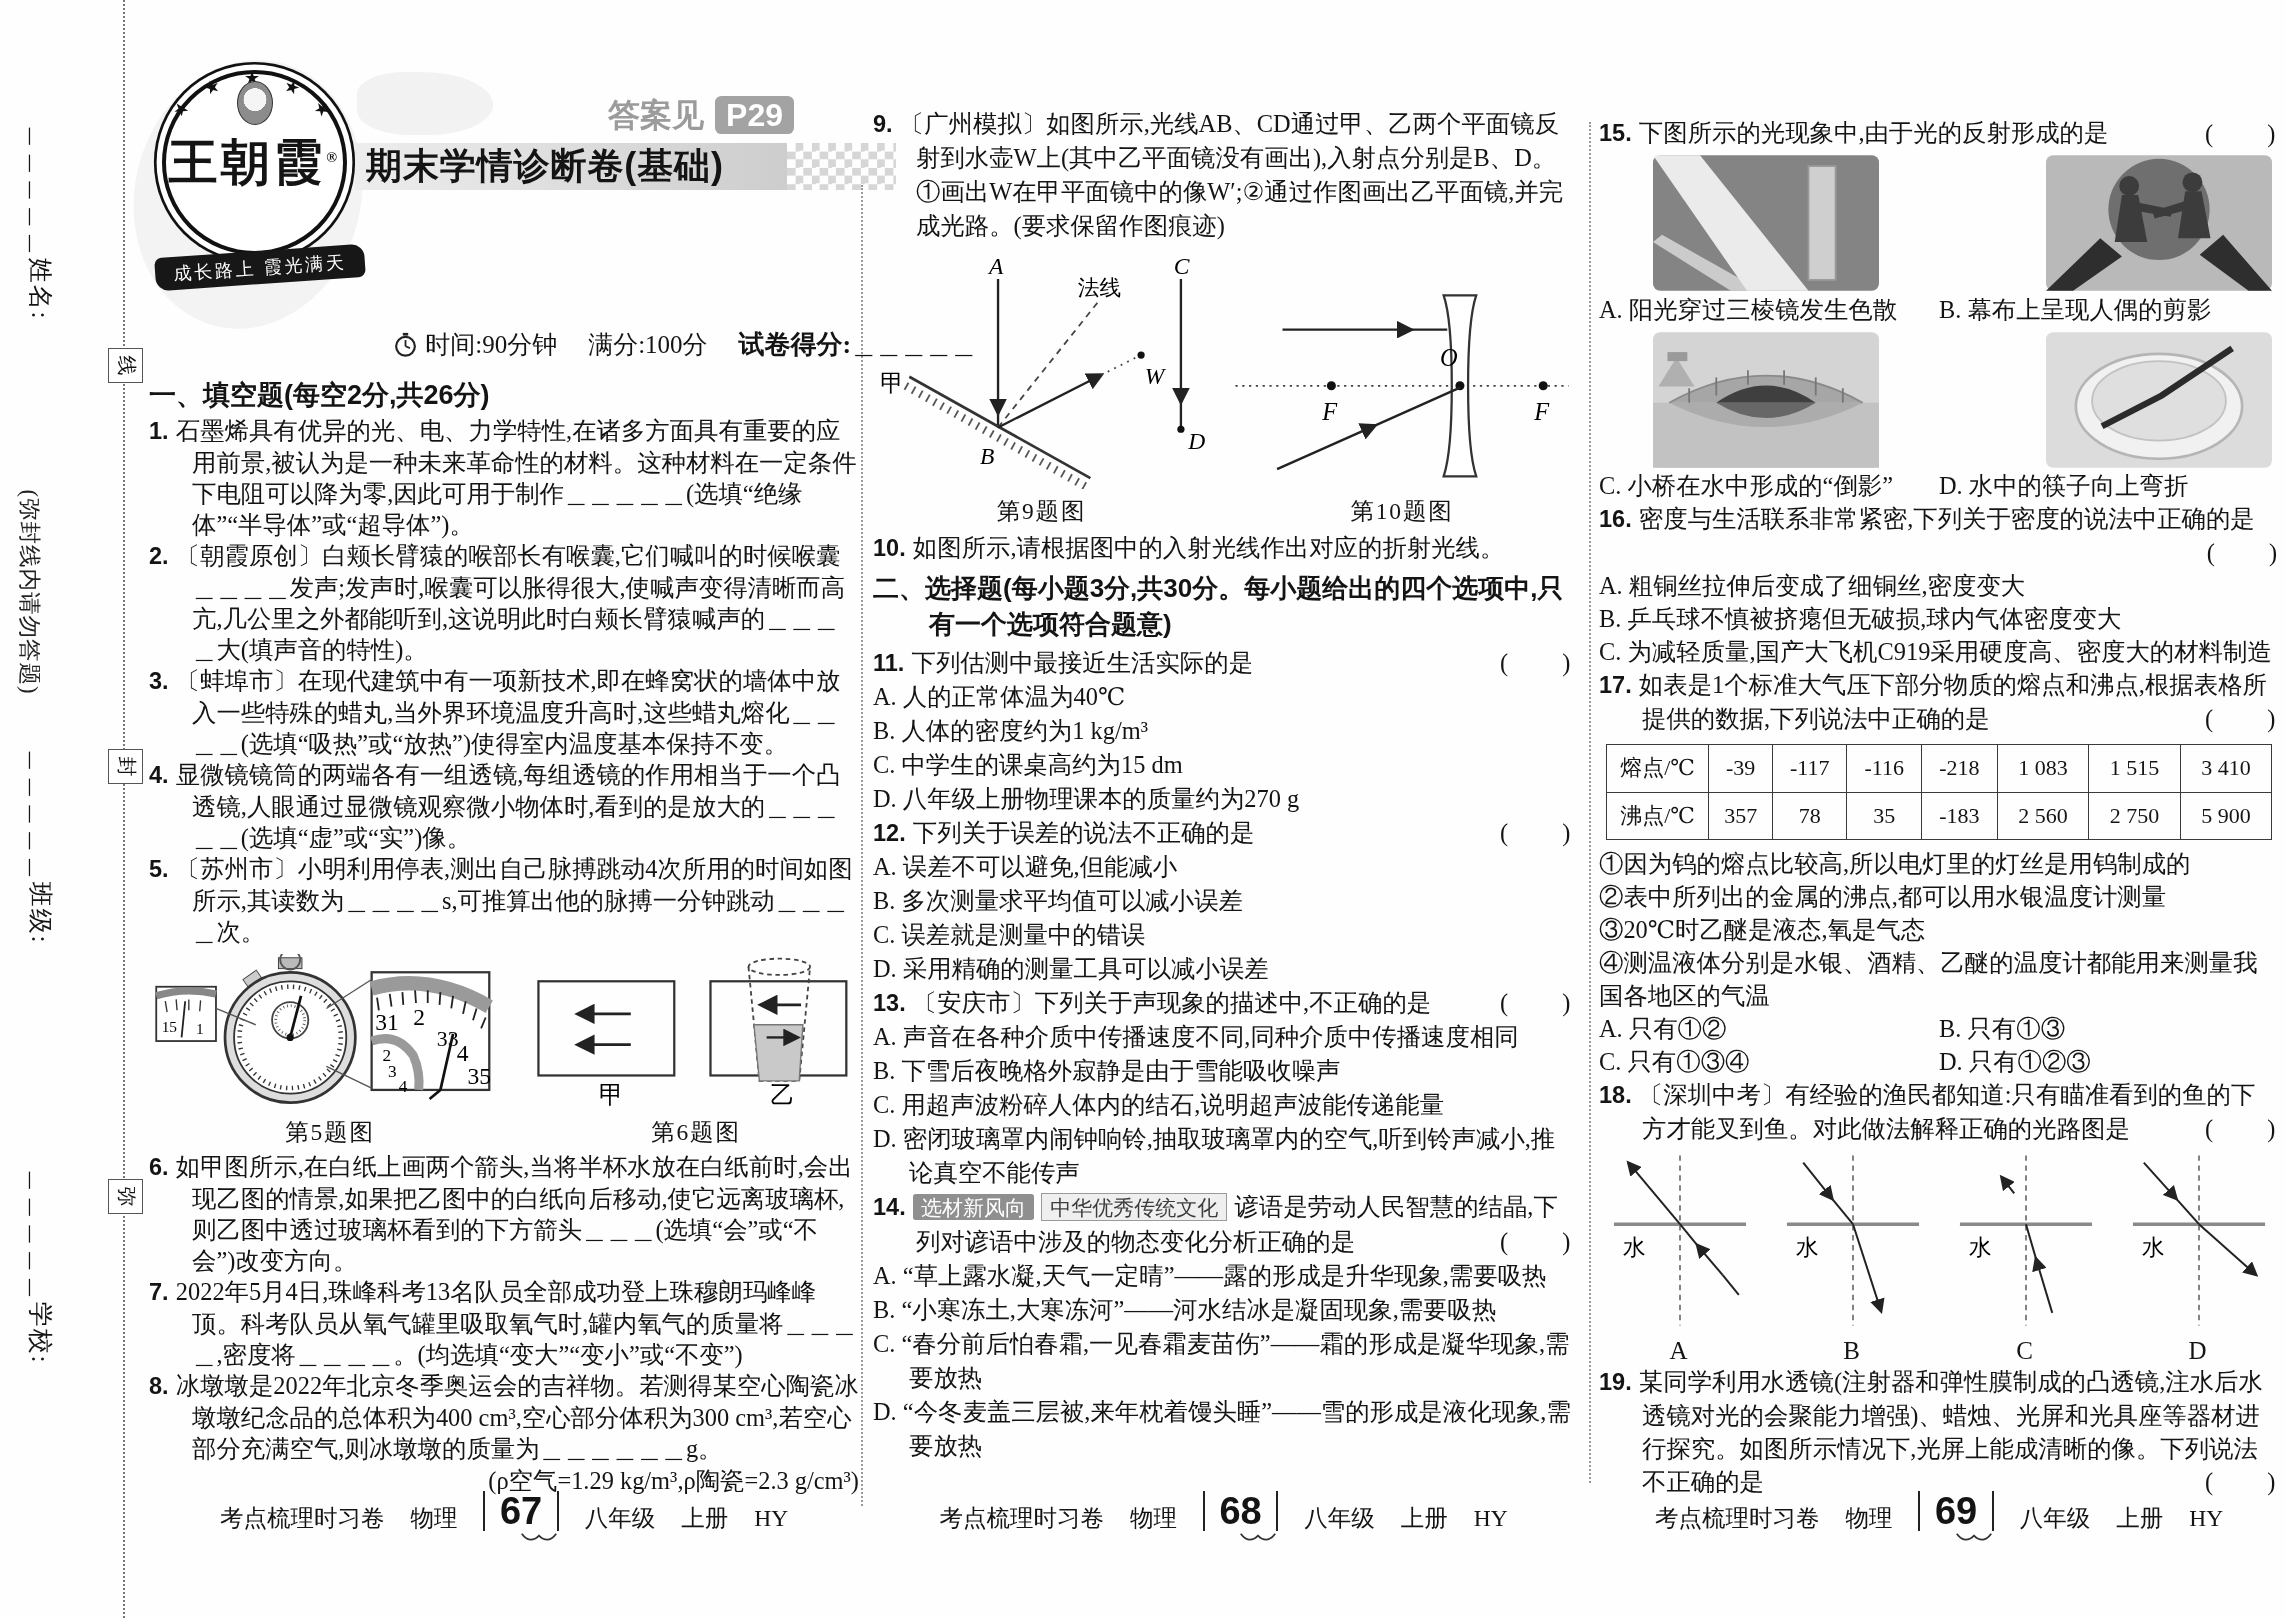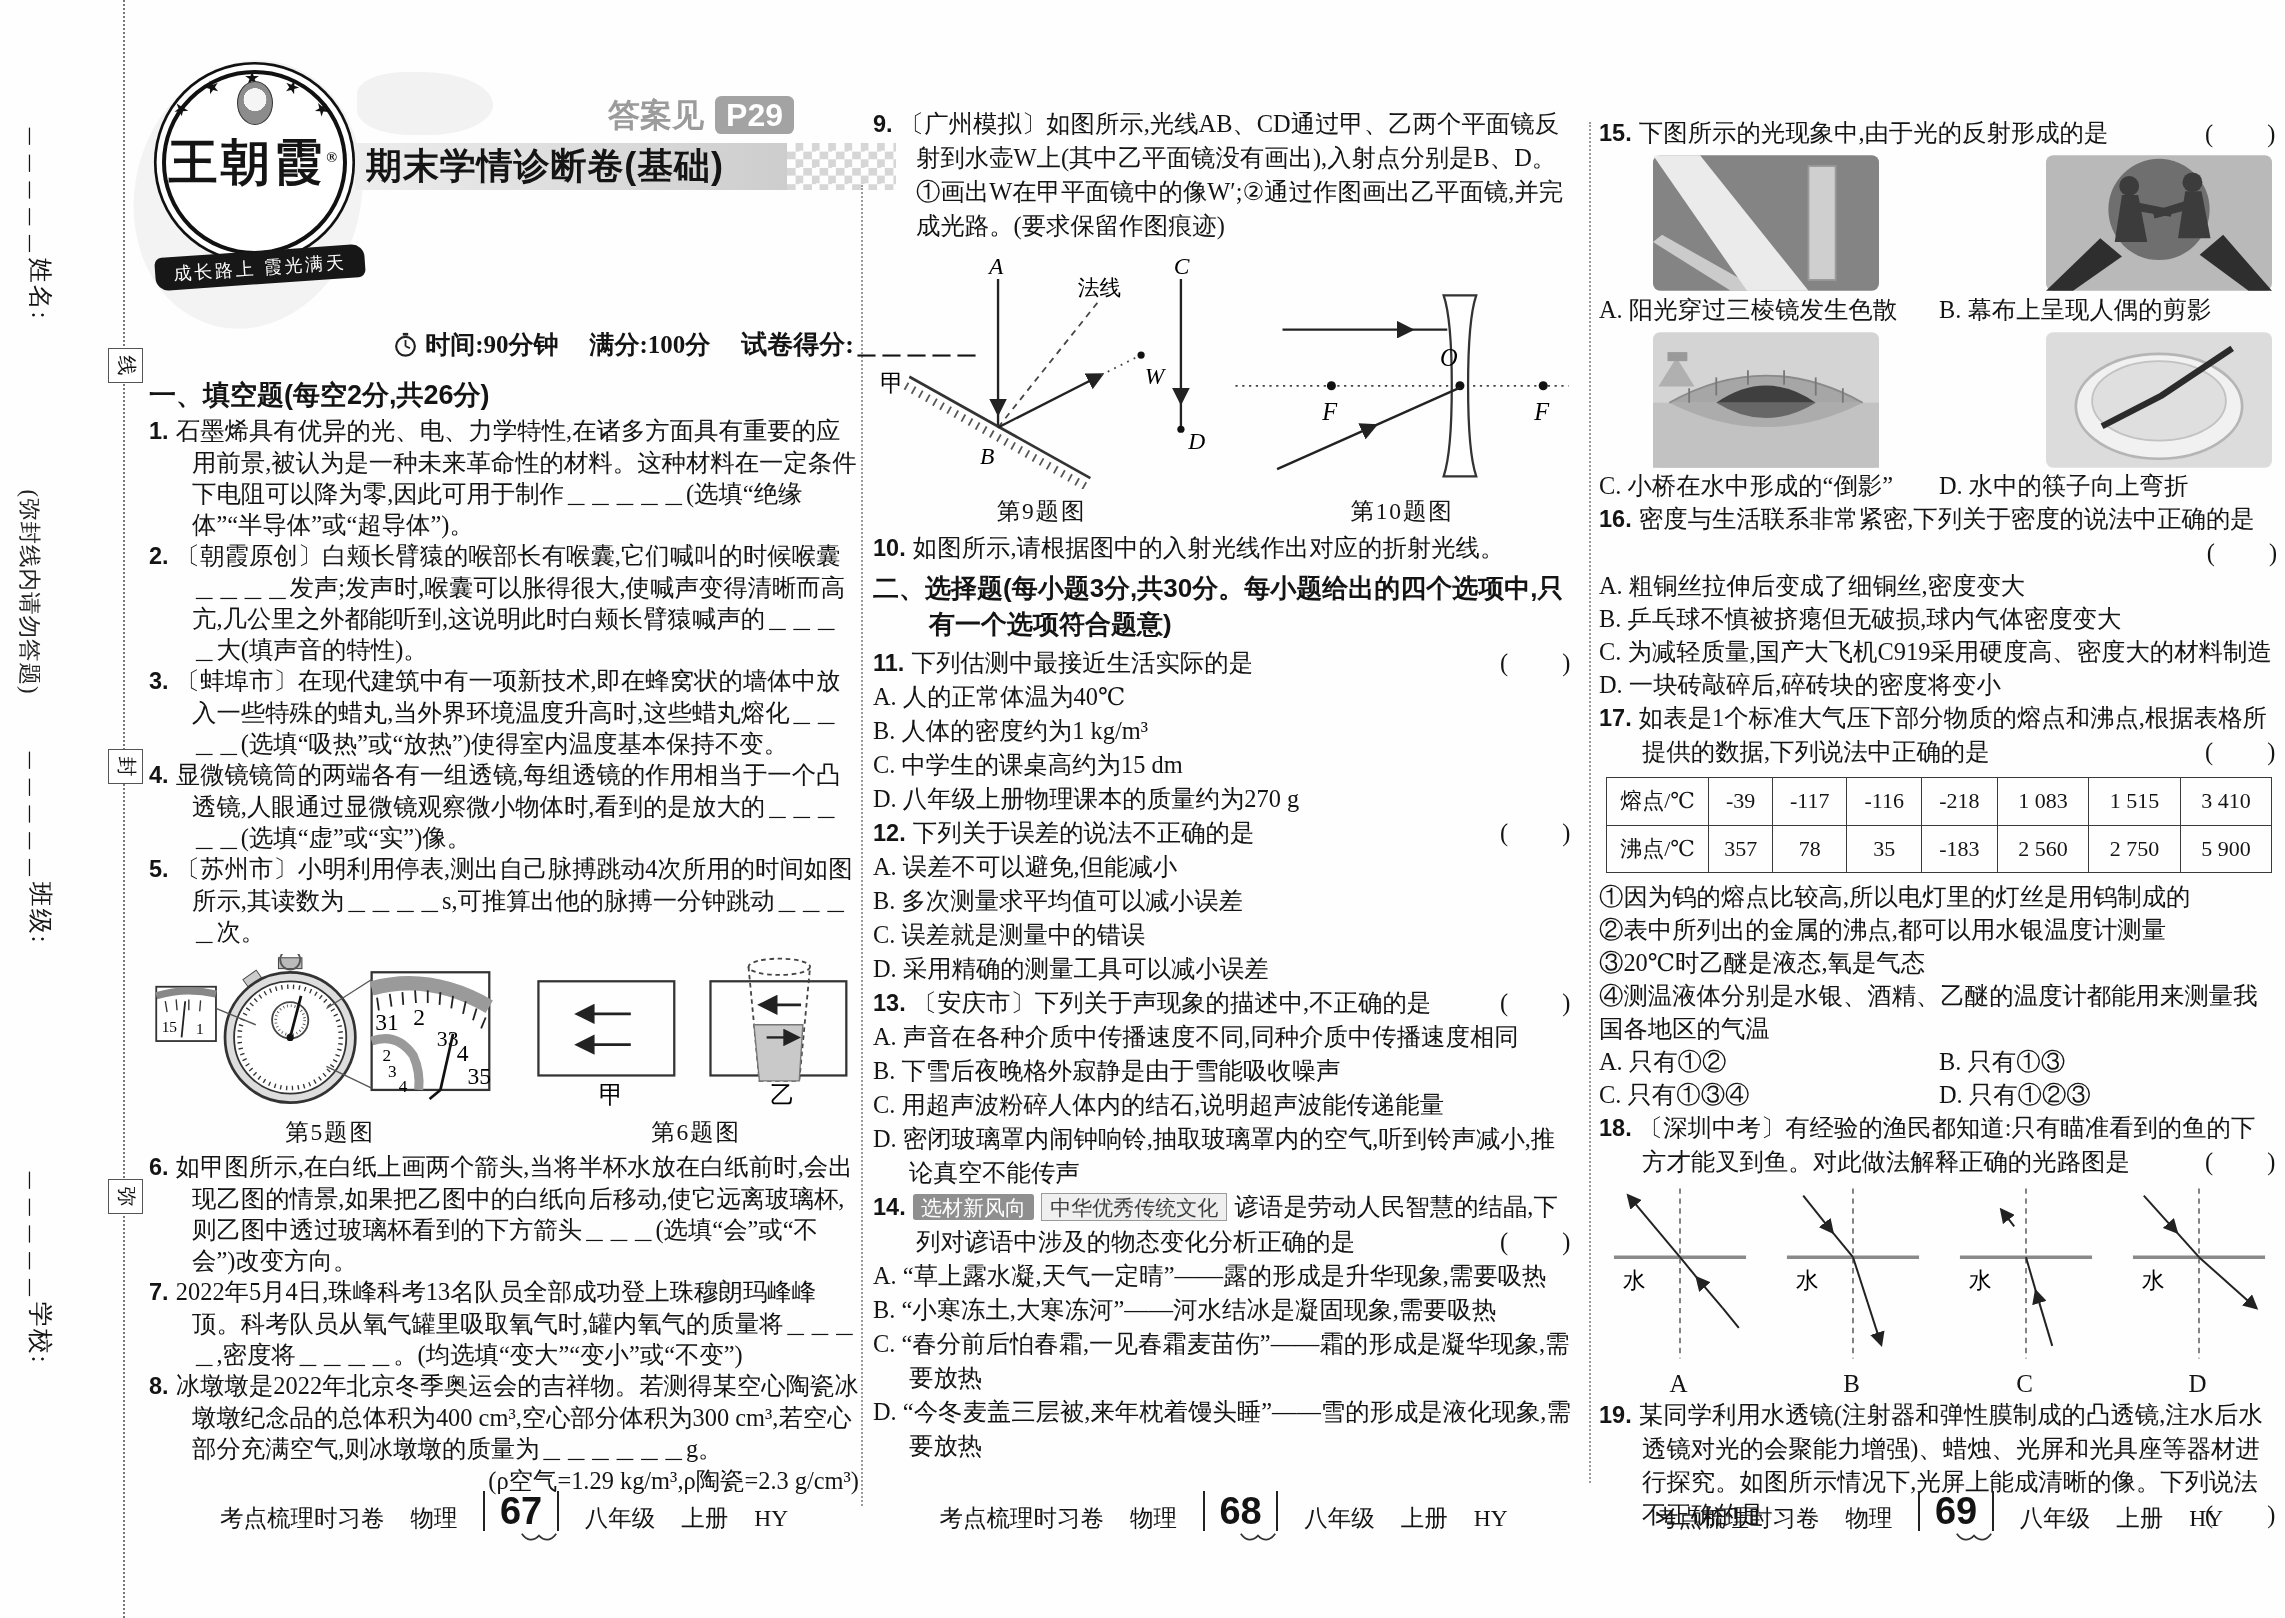--- a/index.html
+++ b/index.html
@@ -51,21 +51,21 @@
   .answer-ref{position:absolute;right:65px;top:40px;font-family:"Liberation Sans",sans-serif;
     font-weight:bold;font-size:32px;color:#9b9b9b;}
   .pbox{background:#a3a3a3;color:#fff;border-radius:6.3px;padding:0.9px 11px;margin-left:11px;}
   .title-band{position:absolute;left:206px;top:89px;width:432px;height:47px;
     background:linear-gradient(90deg,#ededed,#cdcdcd);display:flex;align-items:center;}
   .title-text{font-family:"Liberation Sans",sans-serif;font-weight:bold;font-size:36px;
     letter-spacing:0.9px;padding-left:11px;white-space:nowrap;}
   .checker{position:absolute;left:432px;top:0;width:109px;height:47px;opacity:.75;
     background-image:conic-gradient(#c9c9c9 90deg,transparent 90deg 180deg,#c9c9c9 180deg 270deg,transparent 270deg);
     background-size:16.3px 16.3px;}
-  .meta{margin:9px 0 0 244px;font-size:25px;white-space:nowrap;font-weight:bold;}
+  .meta{margin:9px 0 0 244px;font-size:25px;white-space:nowrap;}
   .meta .gap{margin-right:31px;}
   .meta b{font-size:26px;}
   .clock{vertical-align:-3.6px;margin-right:7.2px;}
   .sec-h{font-family:"Liberation Sans",sans-serif;font-weight:bold;font-size:27px;line-height:40px;margin-top:12.7px;}
   .sec-h2{font-family:"Liberation Sans",sans-serif;font-weight:bold;font-size:26px;line-height:36px;
     padding-left:56px;text-indent:-56px;margin:5.4px 0 3.6px 0;}
   
   .figrow{display:flex;justify-content:space-between;align-items:flex-end;margin:7.2px 0 3.6px 0;}
   figure{margin:0;text-align:center;}
   figcaption{font-size:23.5px;margin-top:1.8px;letter-spacing:1.8px;}
@@ -388,21 +388,20 @@
   <div class="optgrid">
     <div class="q opt">C. 小桥在水中形成的“倒影”</div>
     <div class="q opt">D. 水中的筷子向上弯折</div>
   </div>
 
   <div class="q"><b>16.</b><span>密度与生活联系非常紧密,下列关于密度的说法中正确的是</span></div>
   <div class="brkline">(　　)</div>
   <div class="q opt">A. 粗铜丝拉伸后变成了细铜丝,密度变大</div>
   <div class="q opt">B. 乒乓球不慎被挤瘪但无破损,球内气体密度变大</div>
   <div class="q opt">C. 为减轻质量,国产大飞机C919采用硬度高、密度大的材料制造</div>
-  <div class="q opt">D. 一块砖敲碎后,碎砖块的密度将变小</div>
 
   <div class="q"><b>17.</b><span>如表是1个标准大气压下部分物质的熔点和沸点,根据表格所提供的数据,下列说法中正确的是</span><span class="brk">(　　)</span></div>
 
   <table class="melt">
     <tbody>
     <tr>
       <td>熔点/℃</td>
       <td>-39</td>
       <td>-117</td>
       <td>-116</td>

